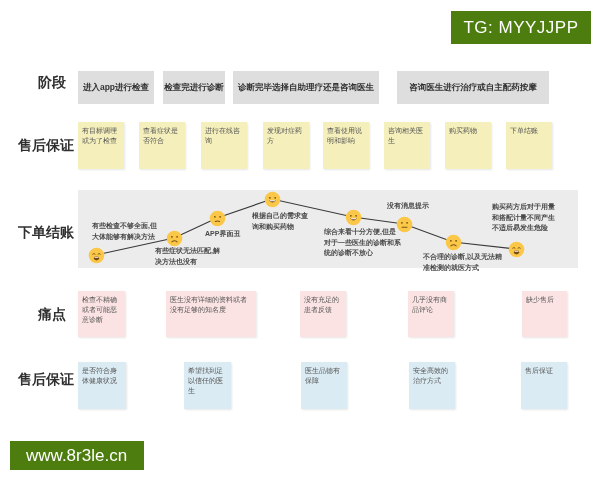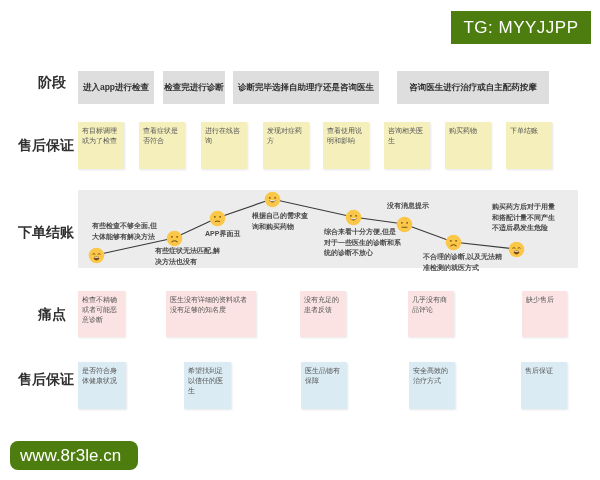--- a/index.html
+++ b/index.html
@@ -3,21 +3,21 @@
 <meta charset="utf-8">
 <style>
   html,body{margin:0;padding:0;}
   body{font-family:"Liberation Sans","DejaVu Sans",sans-serif;background:#ffffff;}
   #canvas{position:relative;width:600px;height:480px;background:#ffffff;overflow:hidden;}
 
   .row-label{position:absolute;font-size:14px;font-weight:bold;color:#2f2f2f;white-space:nowrap;text-align:center;}
 
   .badge{position:absolute;background:#4d7c0f;color:#ffffff;display:flex;align-items:center;}
   #tg-badge{top:11px;right:9px;width:140px;height:33px;font-size:17px;justify-content:center;letter-spacing:.5px;}
-  #watermark{top:441px;left:10px;width:118px;height:29px;font-size:17px;padding-left:10px;overflow:hidden;white-space:nowrap;border-radius:8px;}
+  #watermark{top:441px;left:10px;width:118px;height:29px;font-size:17px;padding-left:16px;overflow:hidden;white-space:nowrap;}
 
   .stage-box{position:absolute;top:71px;height:33px;background:#dedede;display:flex;align-items:center;justify-content:center;
     font-size:8.5px;font-weight:bold;color:#333;text-align:center;line-height:1.1;}
 
   .note{position:absolute;box-sizing:border-box;padding:4px 4px;font-size:7px;line-height:10px;color:#555;
     box-shadow:1px 1px 2px rgba(0,0,0,.10);}
   .note-behavior{background:#f5f0bb;}
   .note-pain{background:#fae3e2;}
   .note-need{background:#daebf3;}
 

